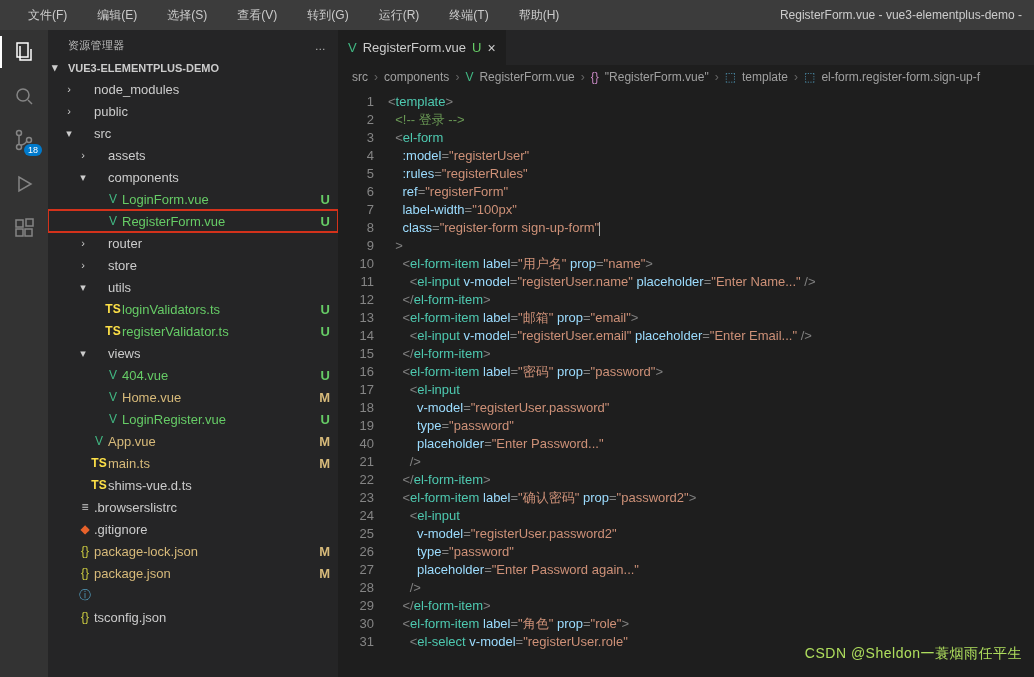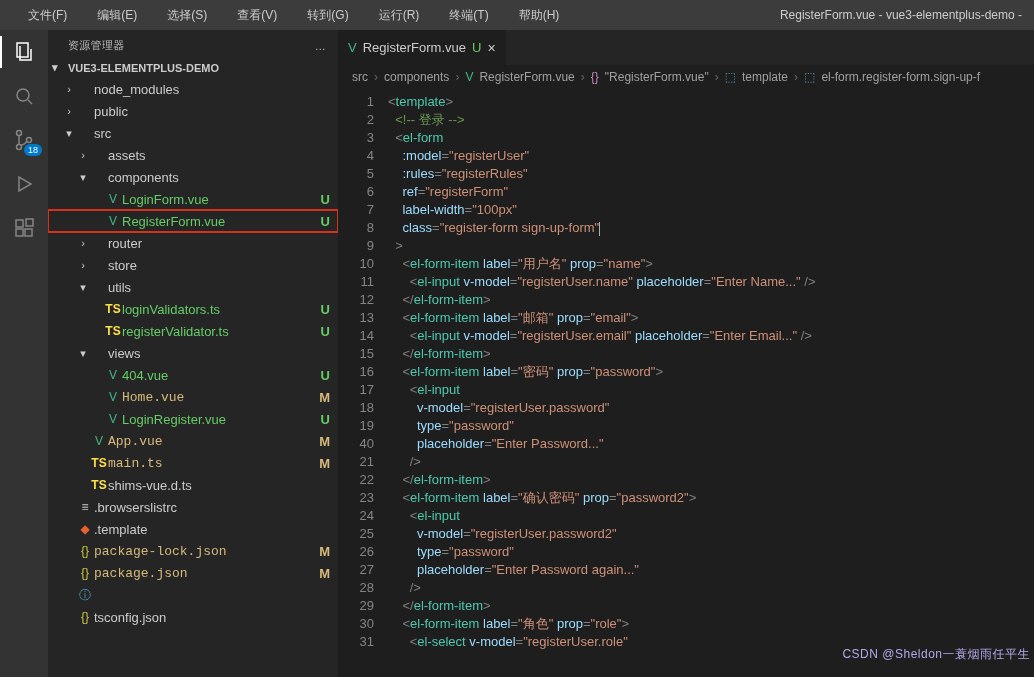--- a/index.html
+++ b/index.html
@@ -18,42 +18,42 @@
 .sb-title { display:flex; align-items:center; justify-content:space-between; padding:8px 12px 4px 20px; font-size:11px; color:#bbb; letter-spacing:.3px; }
 .sb-project { padding:4px 8px 4px 4px; font-size:11px; font-weight:bold; color:#ccc; display:flex; align-items:center; }
 .tree { flex:1; overflow:auto; font-size:13px; }
 .tree-row { display:flex; align-items:center; height:22px; padding-right:8px; white-space:nowrap; cursor:pointer; }
 .tree-row .chev { width:14px; text-align:center; color:#ccc; font-size:11px; }
 .tree-row .icon { width:18px; text-align:center; font-size:12px; }
 .tree-row .label { flex:1; overflow:hidden; text-overflow:ellipsis; }
 .tree-row .status { color:#6c6; font-weight:bold; width:16px; text-align:right; margin-left:4px; }
 .tree-row .status.M { color:#d7ba7a; }
 .git-u .label { color:#6c6; }
-.git-m .label { color:#d7ba7a;font-family:Liberation Mono, monospace; }
+.git-m .label { color:#d7ba7a; }
 .vue-icon { color:#41b883; }
 .ts-icon { color:#fde047; font-weight:bold; font-size:10px; }
 .json-icon { color:#cbcb41; }
 .highlighted-row { outline:2px solid #d4321b; outline-offset:-1px; }
 .editor { flex:1; display:flex; flex-direction:column; background:#1e1e1e; min-width:0; }
 .tabs { height:35px; background:#252526; display:flex; align-items:stretch; }
 .tab { display:flex; align-items:center; gap:6px; padding:0 10px; background:#1e1e1e; border-right:1px solid #252526; font-size:13px; }
 .tab .git { color:#6c6; }
 .tab .close { color:#ccc; cursor:pointer; font-size:14px; }
 .breadcrumb { height:24px; display:flex; align-items:center; gap:6px; padding:0 14px; font-size:12px; color:#a0a0a0; overflow:hidden; white-space:nowrap; }
 .breadcrumb .sep { color:#666; }
 .code-area { flex:1; display:flex; overflow:hidden; font-family: Consolas, "Courier New", monospace; font-size:13px; line-height:18px; }
 .gutter { width:50px; text-align:right; color:#858585; padding:4px 14px 0 0; user-select:none; }
 .code { flex:1; padding:4px 0 0 0; white-space:pre; color:#d4d4d4; overflow:hidden; }
 .tk-tag { color:#808080; }
 .tk-el { color:#4ec9b0; }
 .tk-attr { color:#9cdcfe; }
 .tk-str { color:#ce9178; }
 .tk-cmt { color:#6a9955; }
 .cursor { border-left:1px solid #aeafad; display:inline-block; height:14px; vertical-align:middle; }
-.watermark { position:absolute; right:4px; bottom:14px; color:#c4b5fd; font-size:12px; letter-spacing:.5px; opacity:.9; pointer-events:none; }
+.watermark { position:absolute; right:12px; bottom:14px; color:#bef264; font-size:14px; letter-spacing:.5px; opacity:.9; pointer-events:none; }
 svg { display:block; }
 </style>
 </head>
 <body>
 
 <div class="title-bar">
   <div class="menu">
       <span>文件(F)</span>
       <span>编辑(E)</span>
       <span>选择(S)</span>
@@ -230,21 +230,21 @@
         </div>
         <div class="tree-row" style="padding-left: 14px;">
           <span class="chev"></span>
           <span class="icon">≡</span>
           <span class="label">.browserslistrc</span>
           <span class="status "></span>
         </div>
         <div class="tree-row" style="padding-left: 14px;">
           <span class="chev"></span>
           <span class="icon" style="color: rgb(232, 98, 43);">◆</span>
-          <span class="label">.template</span>
+          <span class="label">.gitignore</span>
           <span class="status "></span>
         </div>
         <div class="tree-row git-m" style="padding-left: 14px;">
           <span class="chev"></span>
           <span class="icon json-icon">{}</span>
           <span class="label">package-lock.json</span>
           <span class="status M">M</span>
         </div>
         <div class="tree-row git-m" style="padding-left: 14px;">
           <span class="chev"></span>

